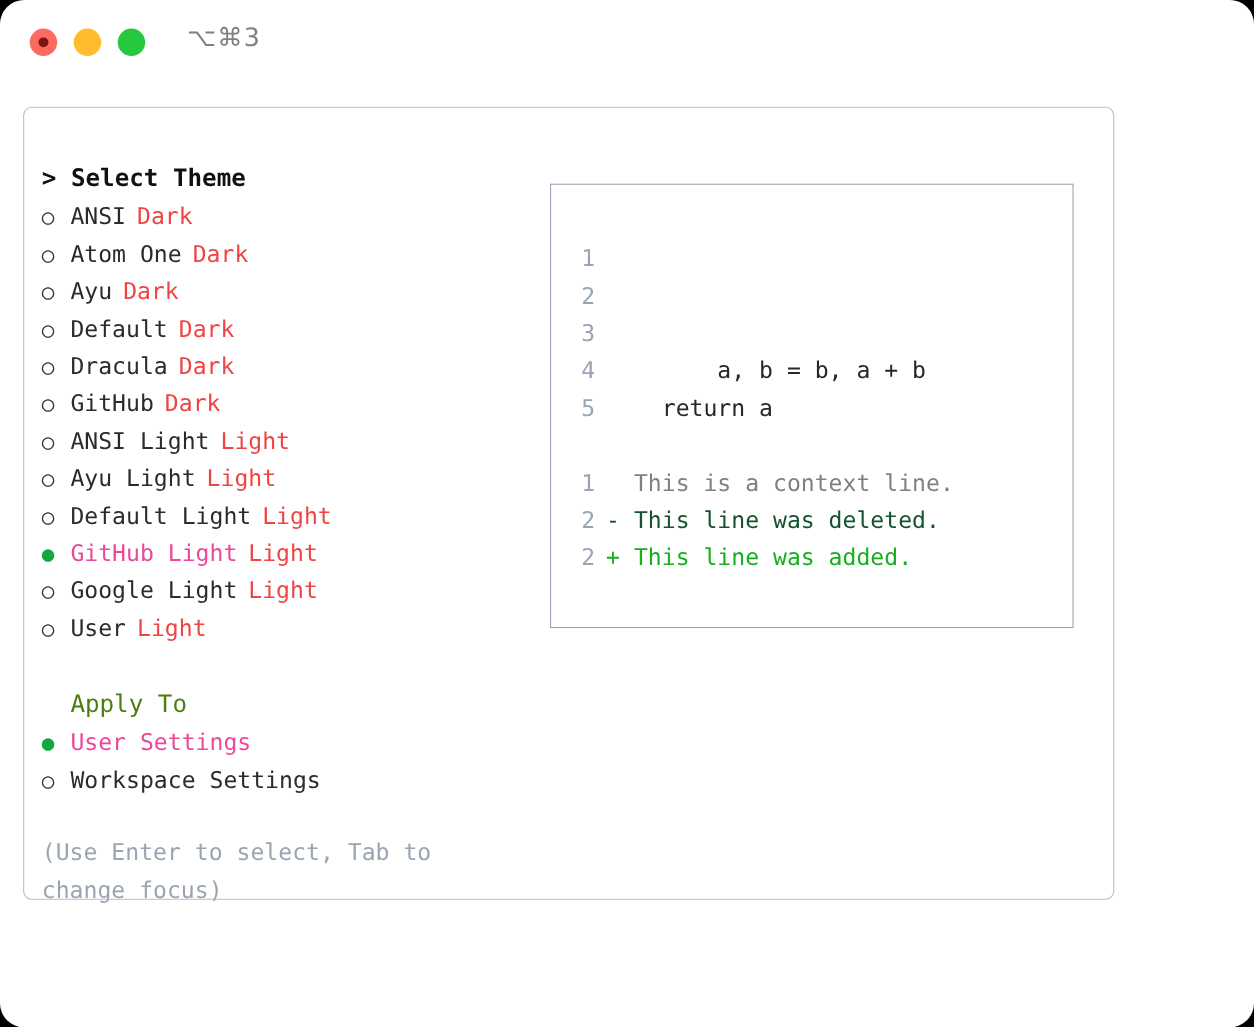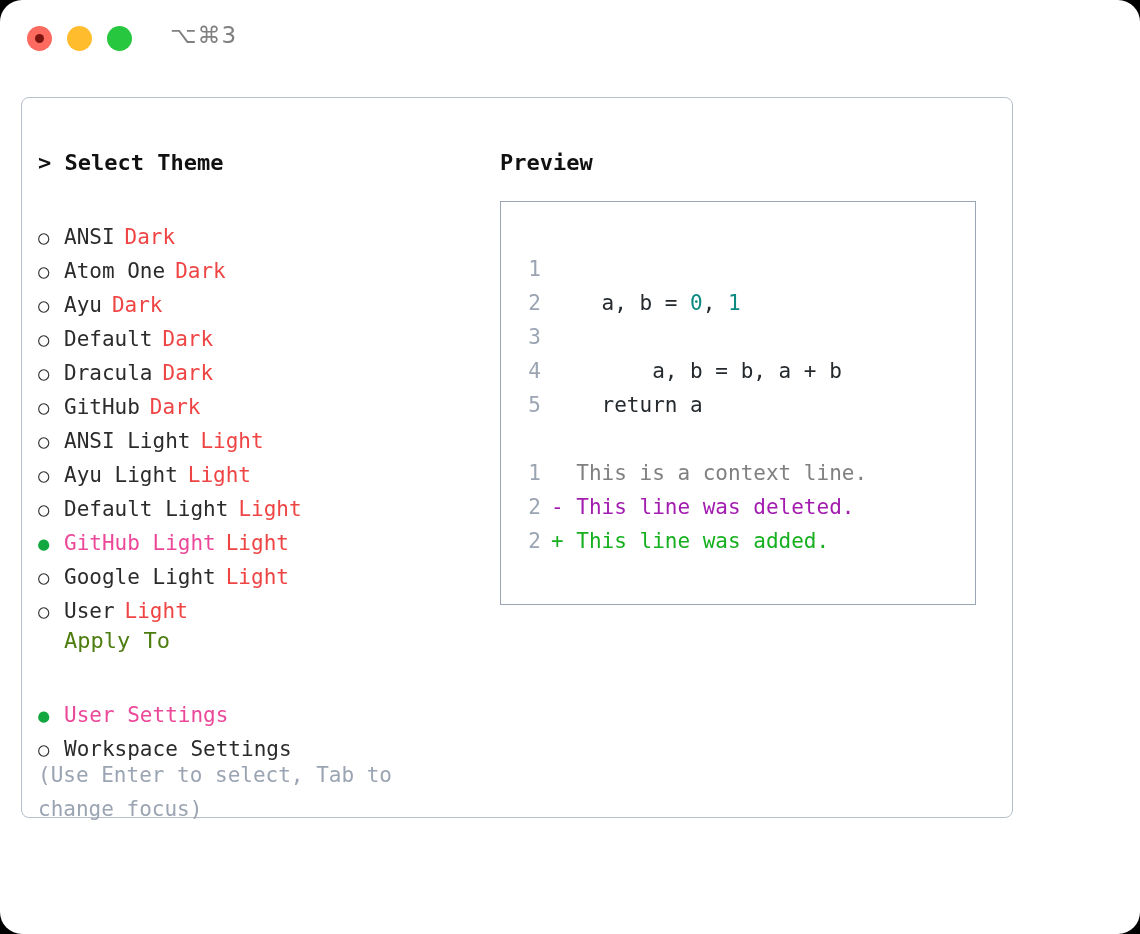--- a/index.html
+++ b/index.html
@@ -95,21 +95,21 @@
     font-size: 21px;
     white-space: pre;
   }
   .marker {
     width: 26px;
     flex: 0 0 26px;
     font-size: 19px;
     color: #333333;
   }
   .marker.sel { color: #12a83f; }
-  .opt-label { color: #2b2b2b; margin-top: 40px; }
+  .opt-label { color: #2b2b2b; }
   .opt-row.selected .opt-label { color: #ec4899; }
   .opt-kind {
     color: #ef4444;
     margin-left: 10px;
   }
 
   .section-gap { height: 36px; }
 
   .subheading {
     font-size: 22px;
@@ -169,21 +169,21 @@
     text-align: right;
     color: #9aa4b2;
     margin-right: 10px;
   }
   .code-text { color: #24292e; }
   .tok-fn   { color: #a91b1b; }
   .tok-num  { color: #0c8a80; }
   .tok-call { color: #1f8fb8; }
   .blank-line { height: 34px; }
   .diff-ctx { color: #808080; }
-  .diff-del { color: #a21caf; }
+  .diff-del { color: #14532d; }
   .diff-add { color: #16b01f; }
 </style>
 </head>
 <body>
 
 <div class="window">
 
   <div class="titlebar">
     <div class="dot dot-close"></div>
     <div class="dot dot-min"></div>
@@ -215,26 +215,25 @@
       <div class="subheading">Apply To</div>
       <div id="apply-list">
           <div class="opt-row selected"><span class="marker sel">●</span><span class="opt-label">User Settings</span></div>
           <div class="opt-row"><span class="marker">○</span><span class="opt-label">Workspace Settings</span></div>
         </div>
 
       <div class="hint">(Use Enter to select, Tab to change focus)</div>
     </div>
 
     <div class="right-col">
-      <div class="preview-title">Preview</div>
       <div class="preview-box">
         <div class="code-area">
           <div id="code-lines">
               <div class="code-line"><span class="lno">1</span></div>
-              <div class="code-line"><span class="lno">2</span><span><span class="code-text">    a, b = </span><span class="tok-num">0</span><span class="code-text">, </span><span class="tok-num">1</span></span></div>
+              <div class="code-line"><span class="lno">2</span></div>
               <div class="code-line"><span class="lno">3</span></div>
               <div class="code-line"><span class="lno">4</span><span><span class="code-text">        a, b = b, a + b</span></span></div>
               <div class="code-line"><span class="lno">5</span><span><span class="code-text">    return a</span></span></div>
             </div>
           <div class="blank-line"></div>
           <div id="diff-lines">
               <div class="code-line"><span class="lno">1</span><span class="diff-ctx">  This is a context line.</span></div>
               <div class="code-line"><span class="lno">2</span><span class="diff-del">- This line was deleted.</span></div>
               <div class="code-line"><span class="lno">2</span><span class="diff-add">+ This line was added.</span></div>
             </div>

